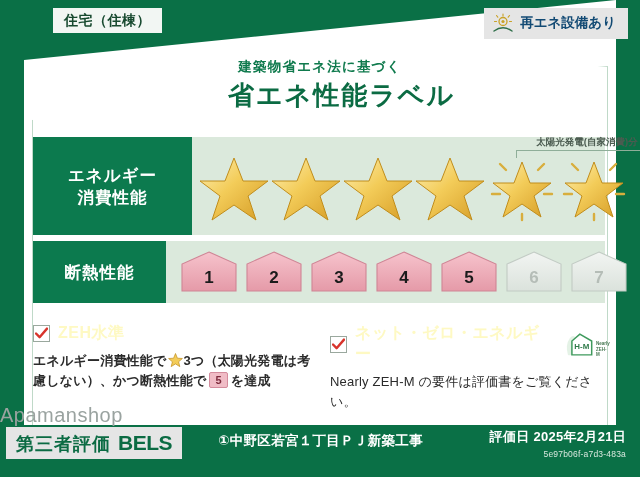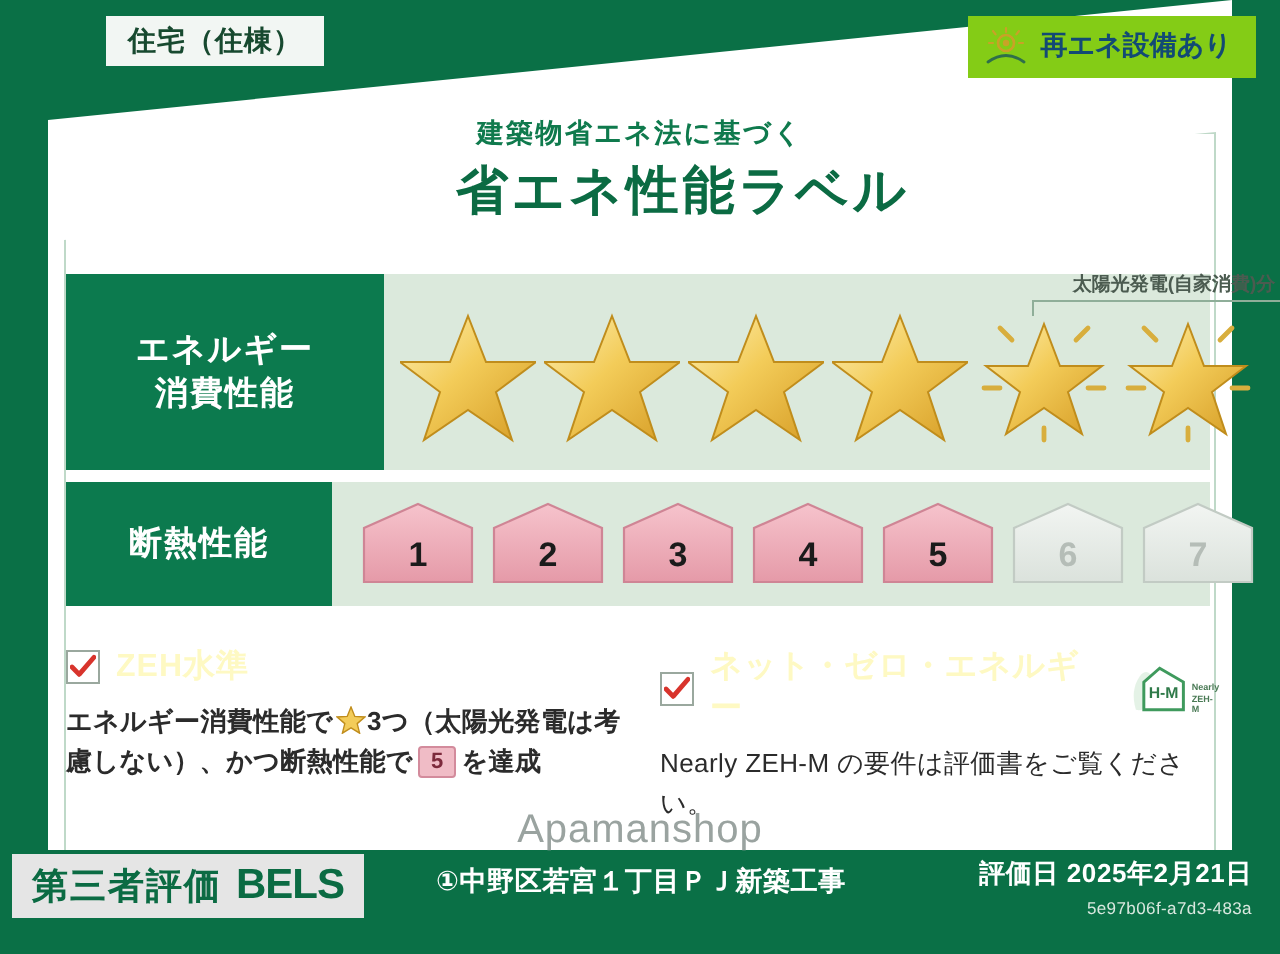--- a/index.html
+++ b/index.html
@@ -28,21 +28,21 @@
     position:absolute;left:6px;top:8px;
     background:#f2f6f3;color:#17492f;
     font-size:14px;font-weight:bold;letter-spacing:.5px;
     padding:5px 11px 6px 11px;line-height:1;
     z-index:12;
     margin-left:47px;
   }
   
   .tag-renew{
     position:absolute;right:12px;top:8px;
-    background:#84cc16;
+    background:#e5e5e5;
     padding:5px 12px 6px 8px;
     display:flex;align-items:center;gap:6px;line-height:1;
     z-index:12;
   }
   .tag-renew .label{color:#124a74;font-size:13.5px;font-weight:bold;}
   .sun-ic{width:22px;height:20px;display:block;}
 
   
   .head-sub{
     position:absolute;left:0;right:0;top:58px;text-align:center;
@@ -114,21 +114,21 @@
   .inline-five{
     display:inline-block;background:#f0bcc6;border:1px solid #d38b9c;
     color:#7d2a3c;font-size:11px;font-weight:bold;
     padding:0 5px;margin:0 3px;border-radius:2px;line-height:14px;vertical-align:1px;
   }
   .zehm-logo{display:inline-flex;align-items:flex-end;gap:2px;vertical-align:-7px;margin-left:4px;}
   .zehm-sub{font-size:4.5px;color:#4a7a55;line-height:1.15;font-weight:bold;}
 
   
   .watermark{
-    position:absolute;left:0;right:0;top:404px;text-align:center;
+    position:absolute;left:0;right:0;top:404px;
     color:#9aa3a0;font-size:20px;letter-spacing:.5px;z-index:14;
   }
 
   
   .bottom{position:absolute;left:0;right:0;bottom:0;height:52px;background:#0a7046;z-index:13;}
   .bels{
     position:absolute;left:6px;top:427px;
     background:#e5e5e5;padding:5px 10px 6px 10px;line-height:1;
     display:flex;align-items:baseline;gap:7px;z-index:15;
   }

